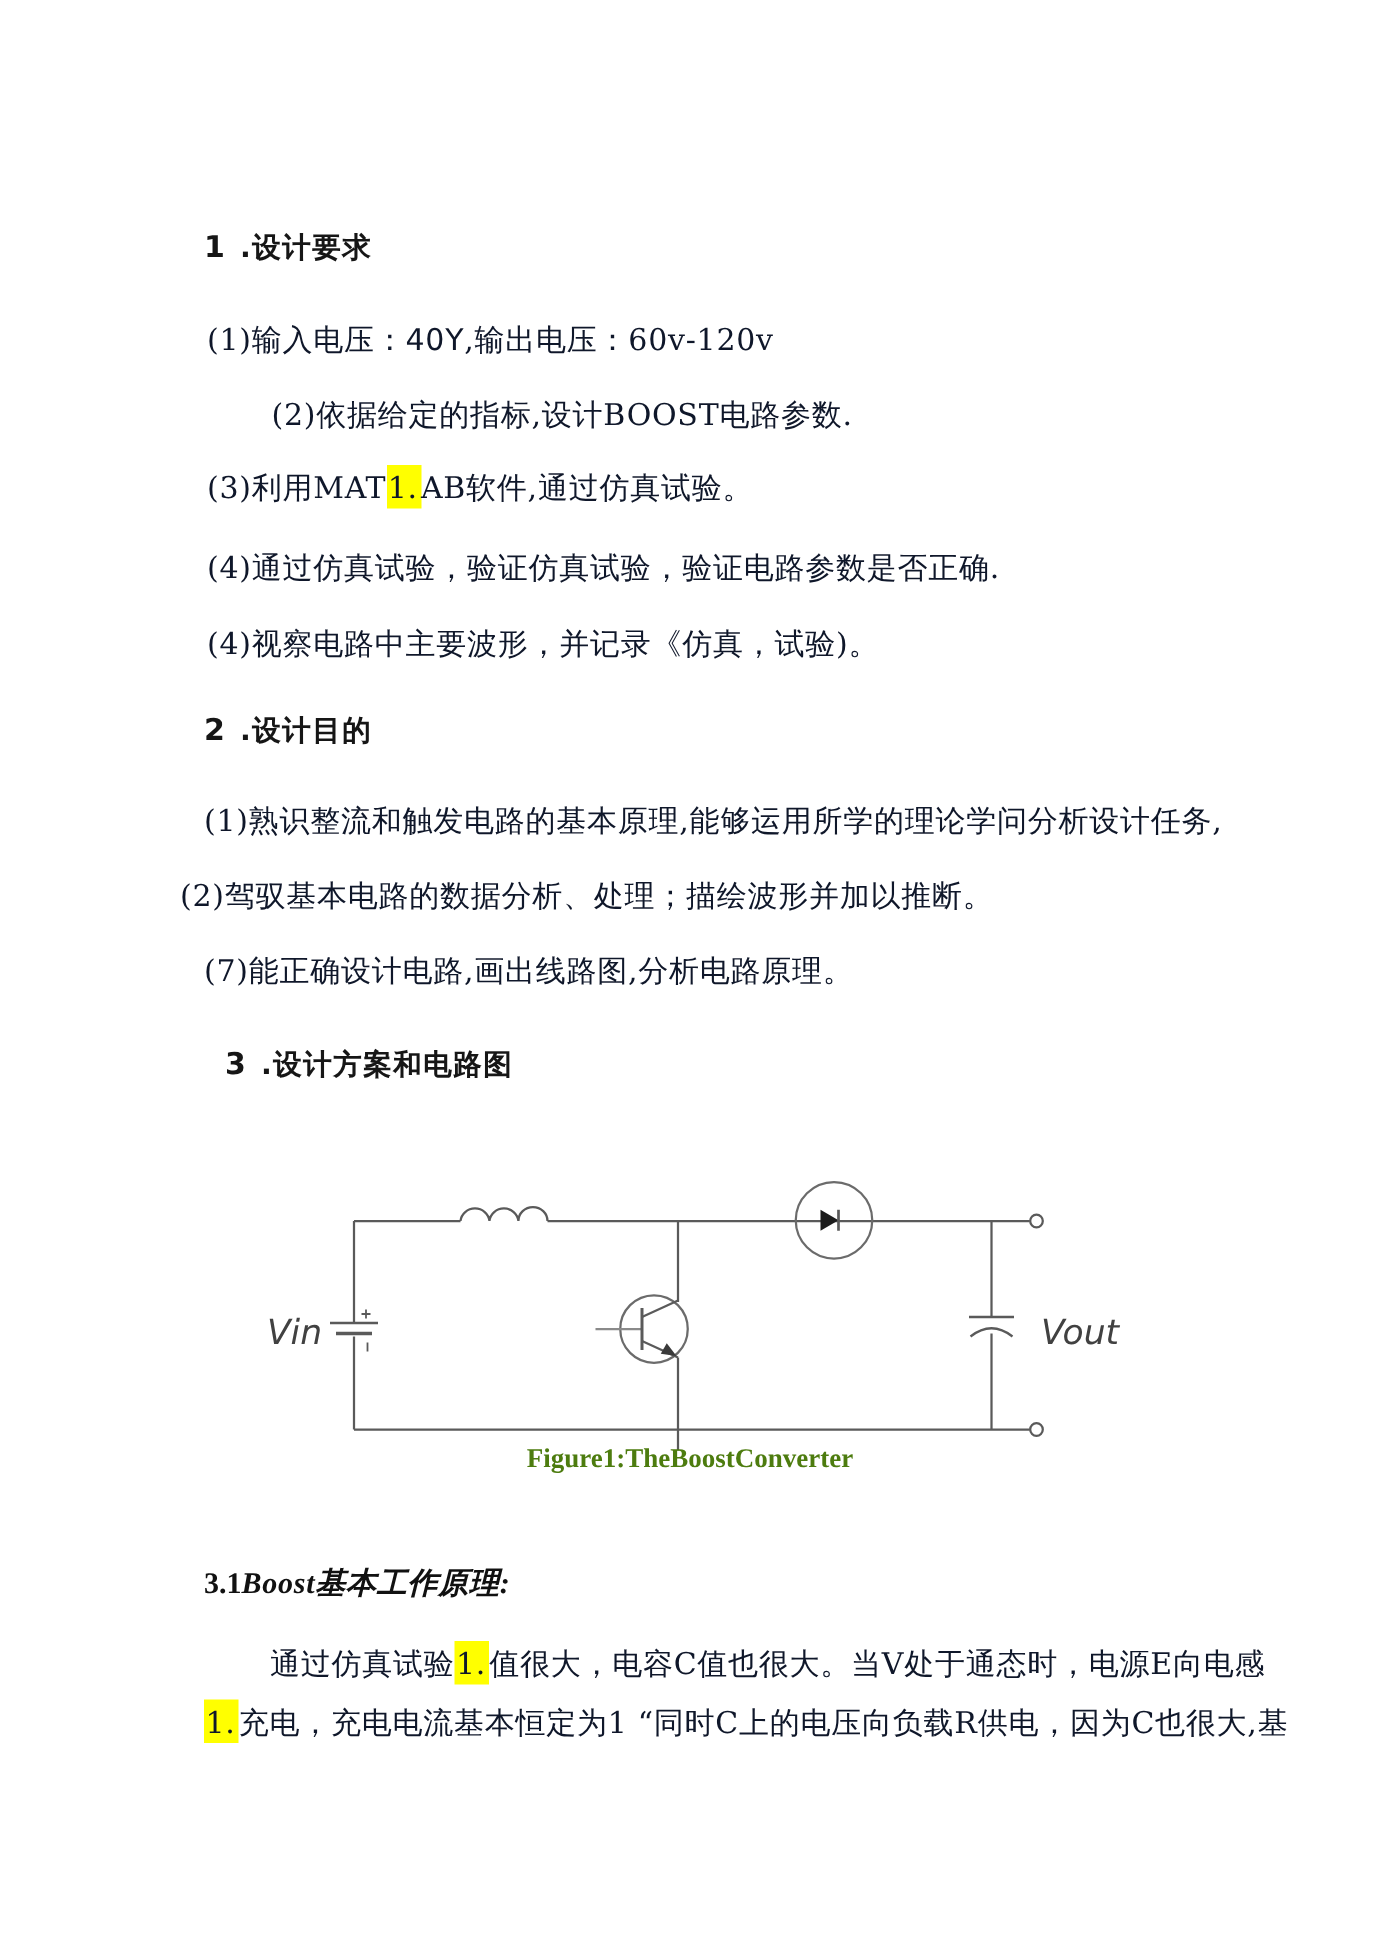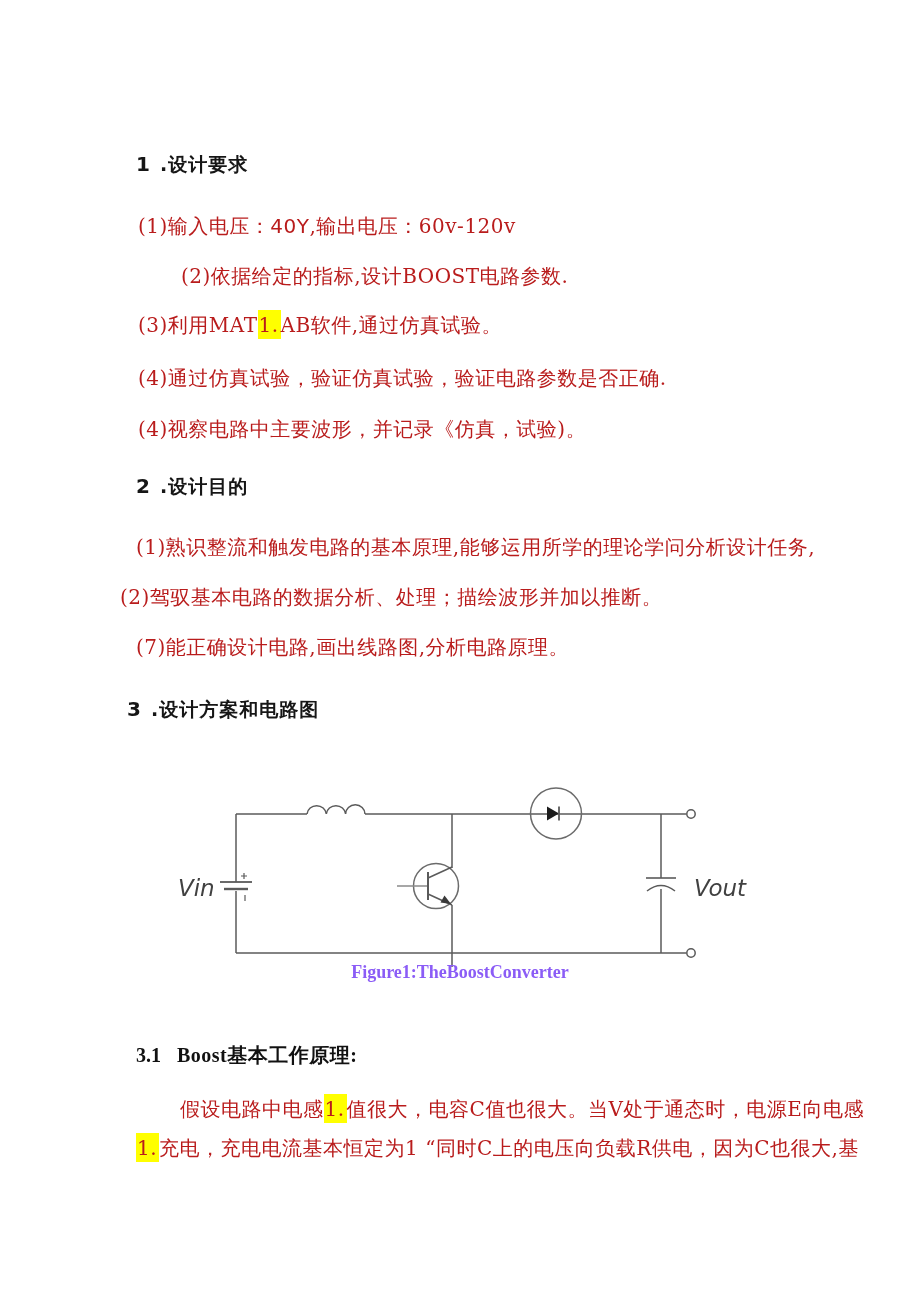--- a/index.html
+++ b/index.html
@@ -18,38 +18,38 @@
     font-weight:bold;
     color:#161616;
   }
   .sec-h .num { font-size:20px; letter-spacing:1px; }
   .sec-h .ttl { font-size:19px; margin-left:9px; letter-spacing:1px; }
   
   .line {
     font-size:20px;
     line-height:1.25;
     letter-spacing:0.5px;
-    color:#b91c1c;
+    color:#0f172a;
   }
   .hl { background:#ffff00; padding:3px 2px 2px 1px; }
   .sansval { font-family:"DejaVu Sans", sans-serif; font-weight:500; }
   
   .sub-h {
     font-family:"Liberation Serif", serif;
     font-weight:bold;
     font-size:20px;
     color:#111111;
   }
-  .sub-h .sub-ttl { margin-left:16px; letter-spacing:0.5px; }
+  .sub-h .sub-ttl { letter-spacing:0.5px;font-style:italic; }
   
   .fig-caption {
     font-family:"Liberation Serif", serif;
     font-weight:bold;
     font-size:18px;
-    color:#8b5cf6;
+    color:#4d7c0f;
     text-align:center;
   }
   svg text.vlabel {
     font-family:"DejaVu Sans", sans-serif;
     font-style:italic;
     font-size:23px;
     fill:#414141;
   }
 </style>
 </head>
@@ -88,21 +88,21 @@
 </div>
 
 <div class="abs line" style="top:585px; left:120px;">
   <span>(2)驾驭基本电路的数据分析、处理；描绘波形并加以推断。</span>
 </div>
 
 <div class="abs line" style="top:635px; left:136px;">
   <span>(7)能正确设计电路,画出线路图,分析电路原理。</span>
 </div>
 
-<div class="abs sec-h" style="top:697px; left:127px;">
+<div class="abs sec-h" style="top:697px; left:150px;">
   <span class="num">3</span><span class="ttl">.设计方案和电路图</span>
 </div>
 
 <div class="abs" style="top:770px; left:170px; width:580px; height:230px;">
   <svg width="580" height="230" viewBox="0 0 580 230">
     <g stroke="#5a5a5a" stroke-width="1.5" fill="none">
 
       <path d="M66,44 H137"></path>
 
       <path d="M137,44 a9.7,9.3 0 0 1 19.3,0 a9.7,9.3 0 0 1 19.3,0 a9.7,9.3 0 0 1 19.4,0"></path>
@@ -143,18 +143,18 @@
   </svg>
 </div>
 
 <div class="abs fig-caption" style="top:962px; left:130px; width:660px;">Figure1:TheBoostConverter</div>
 
 <div class="abs sub-h" style="top:1042px; left:136px;">
   <span>3.1</span><span class="sub-ttl">Boost基本工作原理:</span>
 </div>
 
 <div class="abs line" style="top:1097px; left:180px;">
-  <span>假设电路中电感</span><span class="hl">1.</span><span>值很大，电容C值也很大。当V处于通态时，电源E向电感</span>
+  <span>通过仿真试验</span><span class="hl">1.</span><span>值很大，电容C值也很大。当V处于通态时，电源E向电感</span>
 </div>
 
 <div class="abs line" style="top:1136px; left:136px;">
   <span class="hl">1.</span><span>充电，充电电流基本恒定为1 “同时C上的电压向负载R供电，因为C也很大,基</span>
 </div>
 
 </body></html>

